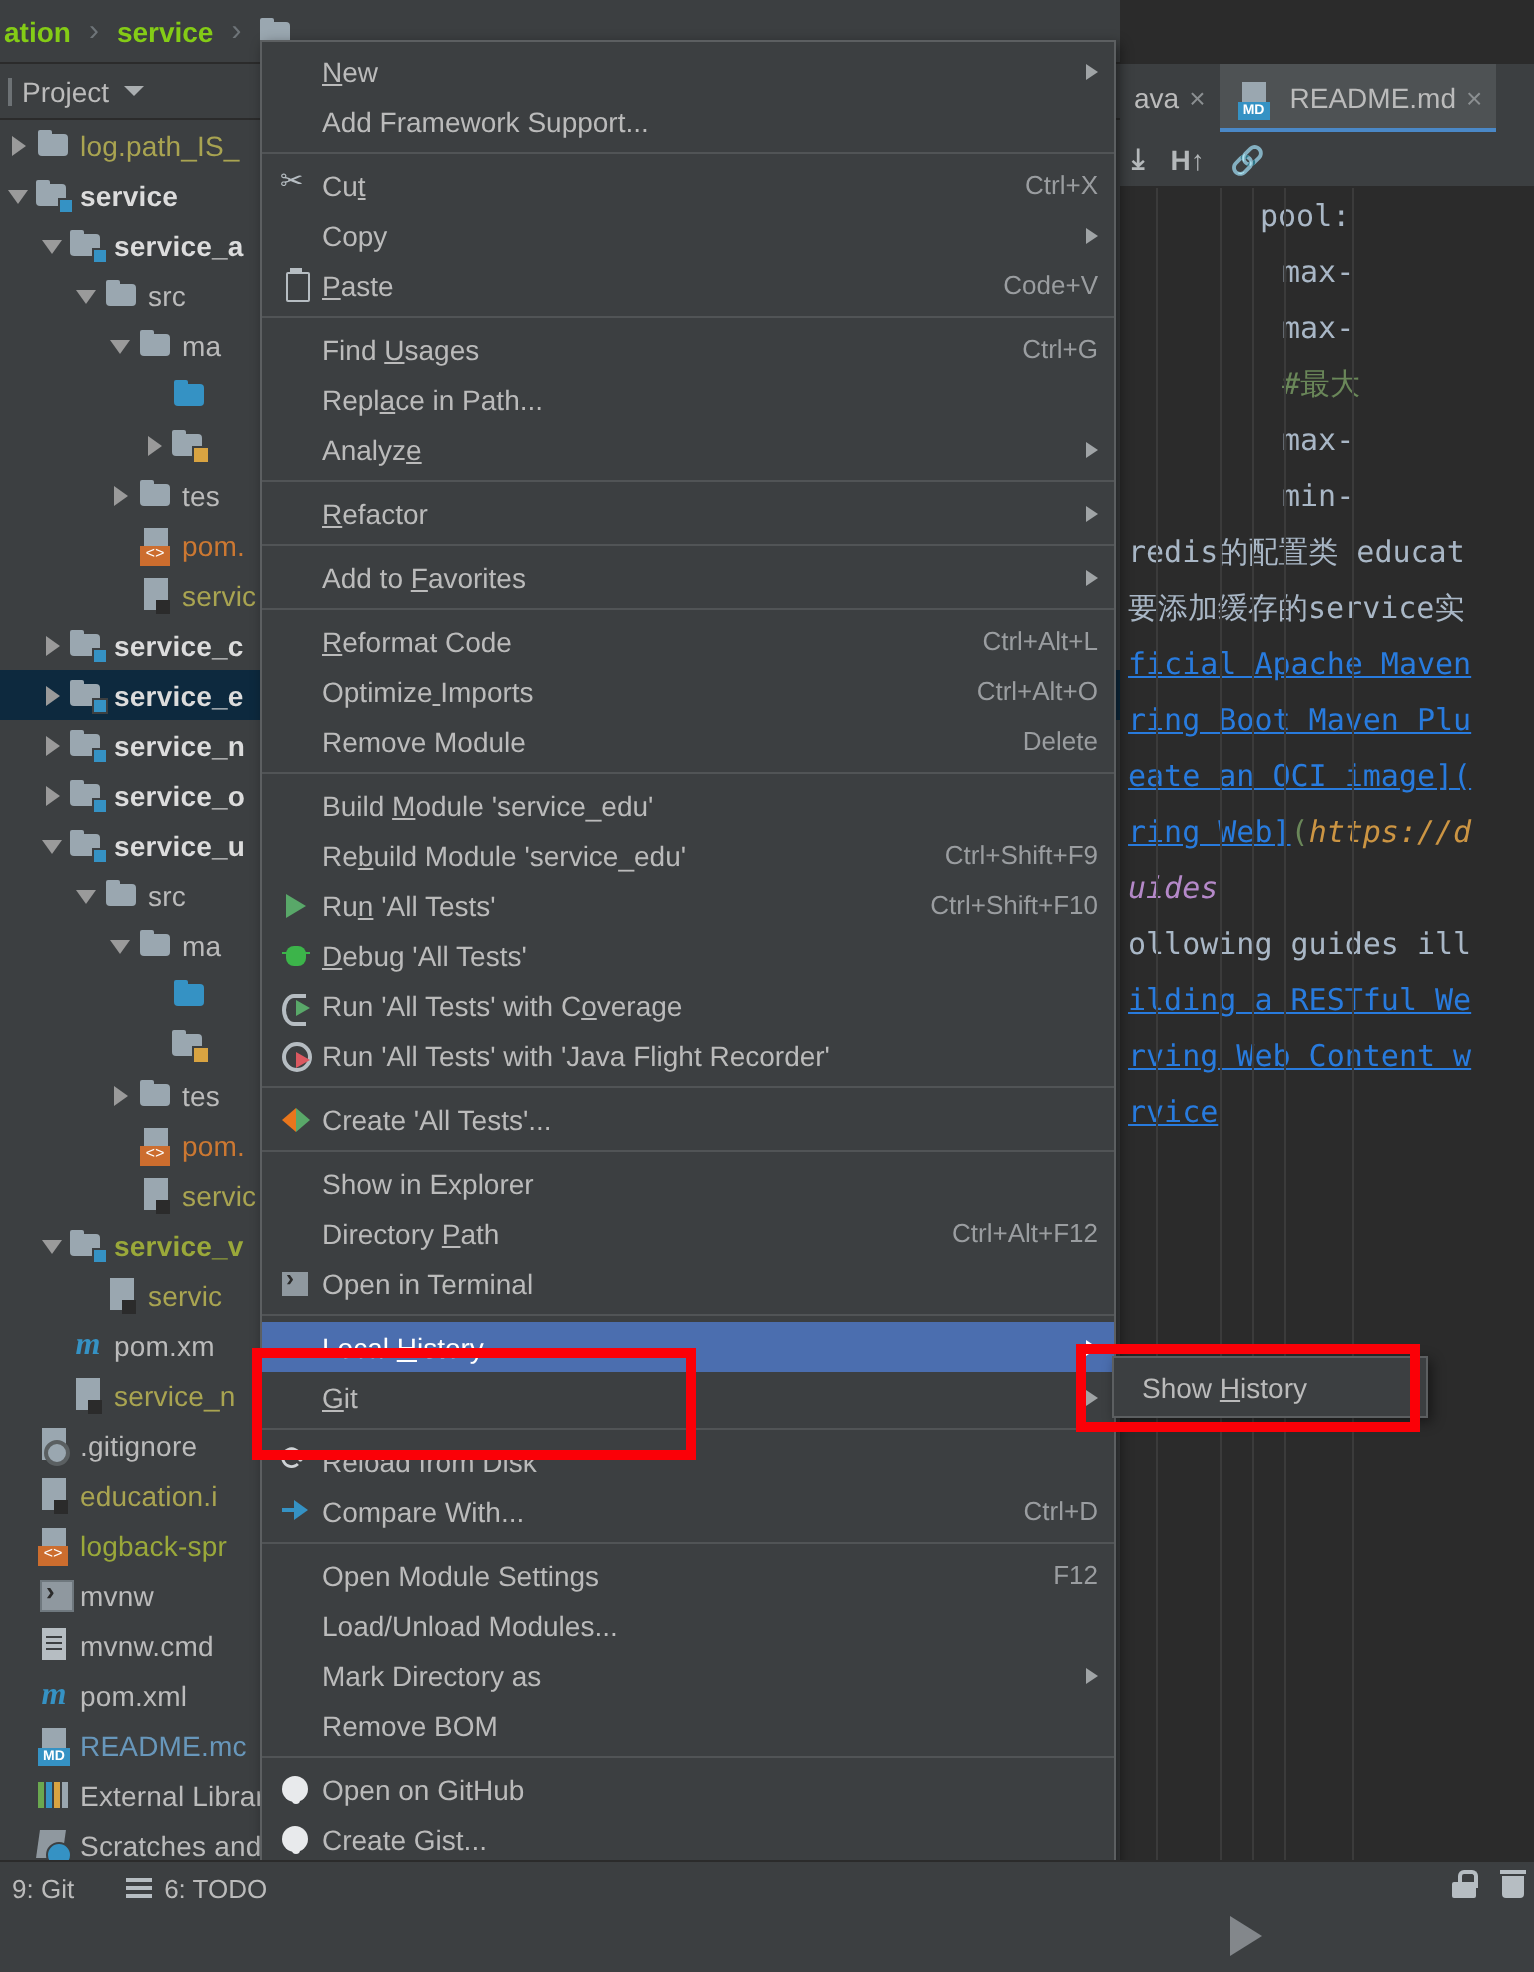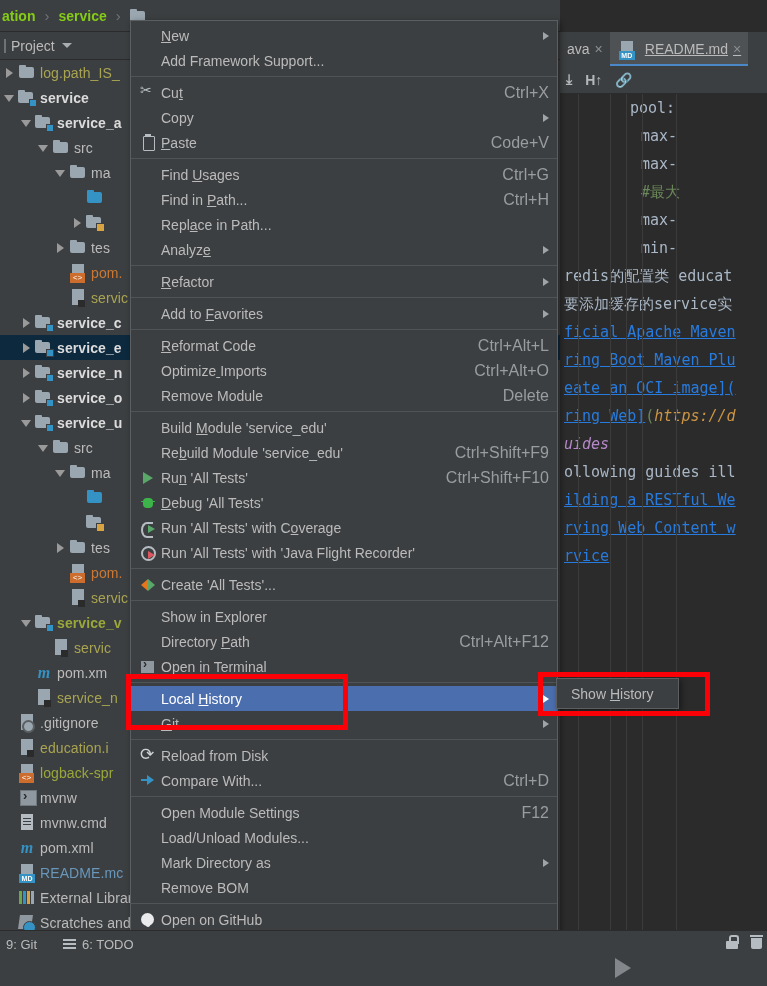--- a/index.html
+++ b/index.html
@@ -84,21 +84,21 @@
   .c-grey{ color:#bbbbbb; }
   .c-white{ color:#dcdcdc; }
   .c-blue{ color:#6897bb; }
   .c-orange{ color:#cc7832; }
   .bold{ font-weight:bold; }
 
   
   .editor-wrap{ position:absolute; left:560px; top:0; right:0; bottom:56px; background:#2b2b2b;}
   .tabs{ position:absolute; left:0; top:32px; width:207px; height:34px; background:#3c3f41; display:flex; align-items:stretch; }
   .tab{ display:flex;align-items:center;gap:5px;padding:0 7px;font-size:14px;color:#bbbbbb;}
-  .tab.active{ background:#4e5254; box-shadow:inset 0 -2px 0 #4a88c7;text-decoration:underline;}
+  .tab.active{ background:#4e5254; box-shadow:inset 0 -2px 0 #4a88c7;}
   .tab .x{ color:#8b8f91; font-size:14px; }
   .toolbar2{ position:absolute; left:0; top:66px; width:207px; height:28px; background:#3c3f41; display:flex;align-items:center;gap:13px;padding-left:6px; border-bottom:1px solid #2b2b2b;}
   .tb-ic{ color:#b4b8ba; font-size:14px; font-weight:bold; font-family:"Liberation Sans",sans-serif;}
   .code{ position:absolute;left:0;top:94px;right:0;bottom:0;background:#2b2b2b;overflow:hidden;
          font-family:"DejaVu Sans Mono","Liberation Mono",monospace; font-size:15px; line-height:28px; color:#a9b7c6;}
   .cl{ white-space:pre; padding-left:4px; }
   .guide{position:absolute;top:0;bottom:0;width:1px;background:#3b3b3b;}
   .kw-blue{color:#287bde;text-decoration:underline;}
   .kw-orange{color:#cc9543;font-style:italic;}
   .kw-purple{color:#b589c9;font-style:italic;}
@@ -109,21 +109,21 @@
   .menu{
     position:absolute; left:130px; top:20px; width:428px;
     background:#3c3f41; border:1px solid #5c5f61;
     box-shadow:2px 2px 6px rgba(0,0,0,.45);
     font-size:14px; padding:2px 0;
   }
   .mi{ height:25px; display:flex;align-items:center; padding:0 8px 0 4px; color:#bbbbbb; white-space:nowrap;}
   .mi.hl{ background:#4b6eaf; color:#ffffff; }
   .mi .mico{ width:26px; flex:0 0 26px; display:flex; align-items:center; justify-content:center;}
   .mi .mtx{ flex:1 1 auto; }
-  .mi .msc{ color:#9a9da0; font-size:16px; margin-left:14px;}
+  .mi .msc{ color:#9a9da0; font-size:13px; margin-left:14px;}
   .mi .marr{ width:0;height:0;border-top:4px solid transparent;border-bottom:4px solid transparent;border-left:6px solid #a0a4a6; margin-left:12px;}
   .mi.hl .marr{ border-left-color:#ffffff;}
   .sep{ height:1px; background:#515456; margin:3px 0; }
   u{ text-decoration:underline; }
 
   
   .g-cut, .g-paste, .g-play, .g-bug, .g-cov, .g-jfr, .g-create, .g-term, .g-reload, .g-cmp, .g-gh, .g-mvn{
     display:inline-block; position:relative; width:16px;height:16px;
   }
   .g-cut:before{content:"✂";font-size:14px;color:#b6bdc2;position:absolute;left:0;top:-3px;}
@@ -142,21 +142,21 @@
   .g-term:after{content:"›";position:absolute;left:3px;top:-2px;color:#2b2b2b;font-size:12px;font-weight:bold;}
   .g-reload:before{content:"⟳";position:absolute;left:0;top:-4px;font-size:17px;color:#cfd3d6;}
   .g-cmp:before{content:"";position:absolute;left:1px;top:6px;width:9px;height:2px;background:#3592c4;}
   .g-cmp:after{content:"";position:absolute;left:7px;top:2px;width:0;height:0;border-top:5px solid transparent;border-bottom:5px solid transparent;border-left:7px solid #3592c4;}
   .g-gh:before{content:"";position:absolute;left:1px;top:1px;width:13px;height:13px;border-radius:50%;background:#e8eaec;}
   .g-gh:after{content:"";position:absolute;left:5.5px;top:8px;width:4px;height:7px;background:#e8eaec;border-radius:0 0 2px 2px;}
   .g-mvn:before{content:"m";position:absolute;left:0;top:-6px;color:#3592c4;font-style:italic;font-weight:bold;font-size:16px;font-family:"Liberation Serif",serif;}
 
   
   .submenu{
-    position:absolute; left:556px; top:678px; width:123px;
+    position:absolute; left:556px; top:678px; width:158px;
     background:#3c3f41; border:1px solid #5c5f61;
     box-shadow:2px 2px 6px rgba(0,0,0,.45); padding:2px 0; font-size:14px;
   }
   .submenu .mi{ padding-left:14px; }
 
   
   .redbox{ position:absolute; border:5px solid #fb0007; pointer-events:none; }
 
   
   .statusbar{ position:absolute; left:0; bottom:0; width:767px; height:56px; background:#3c3f41; border-top:1px solid #2b2b2b;}
@@ -472,25 +472,20 @@
         <span class="msc">Code+V</span>
       </div>
       <div class="sep"></div>
       <div class="mi">
         <span class="mico"></span>
         <span class="mtx">Find <u>U</u>sages</span>
         <span class="msc">Ctrl+G</span>
       </div>
       <div class="mi">
         <span class="mico"></span>
-        <span class="mtx">Find in <u>P</u>ath...</span>
-        <span class="msc">Ctrl+H</span>
-      </div>
-      <div class="mi">
-        <span class="mico"></span>
         <span class="mtx">Repl<u>a</u>ce in Path...</span>
       </div>
       <div class="mi">
         <span class="mico"></span>
         <span class="mtx">Analyz<u>e</u></span>
         <span class="marr"></span>
       </div>
       <div class="sep"></div>
       <div class="mi">
         <span class="mico"></span>

